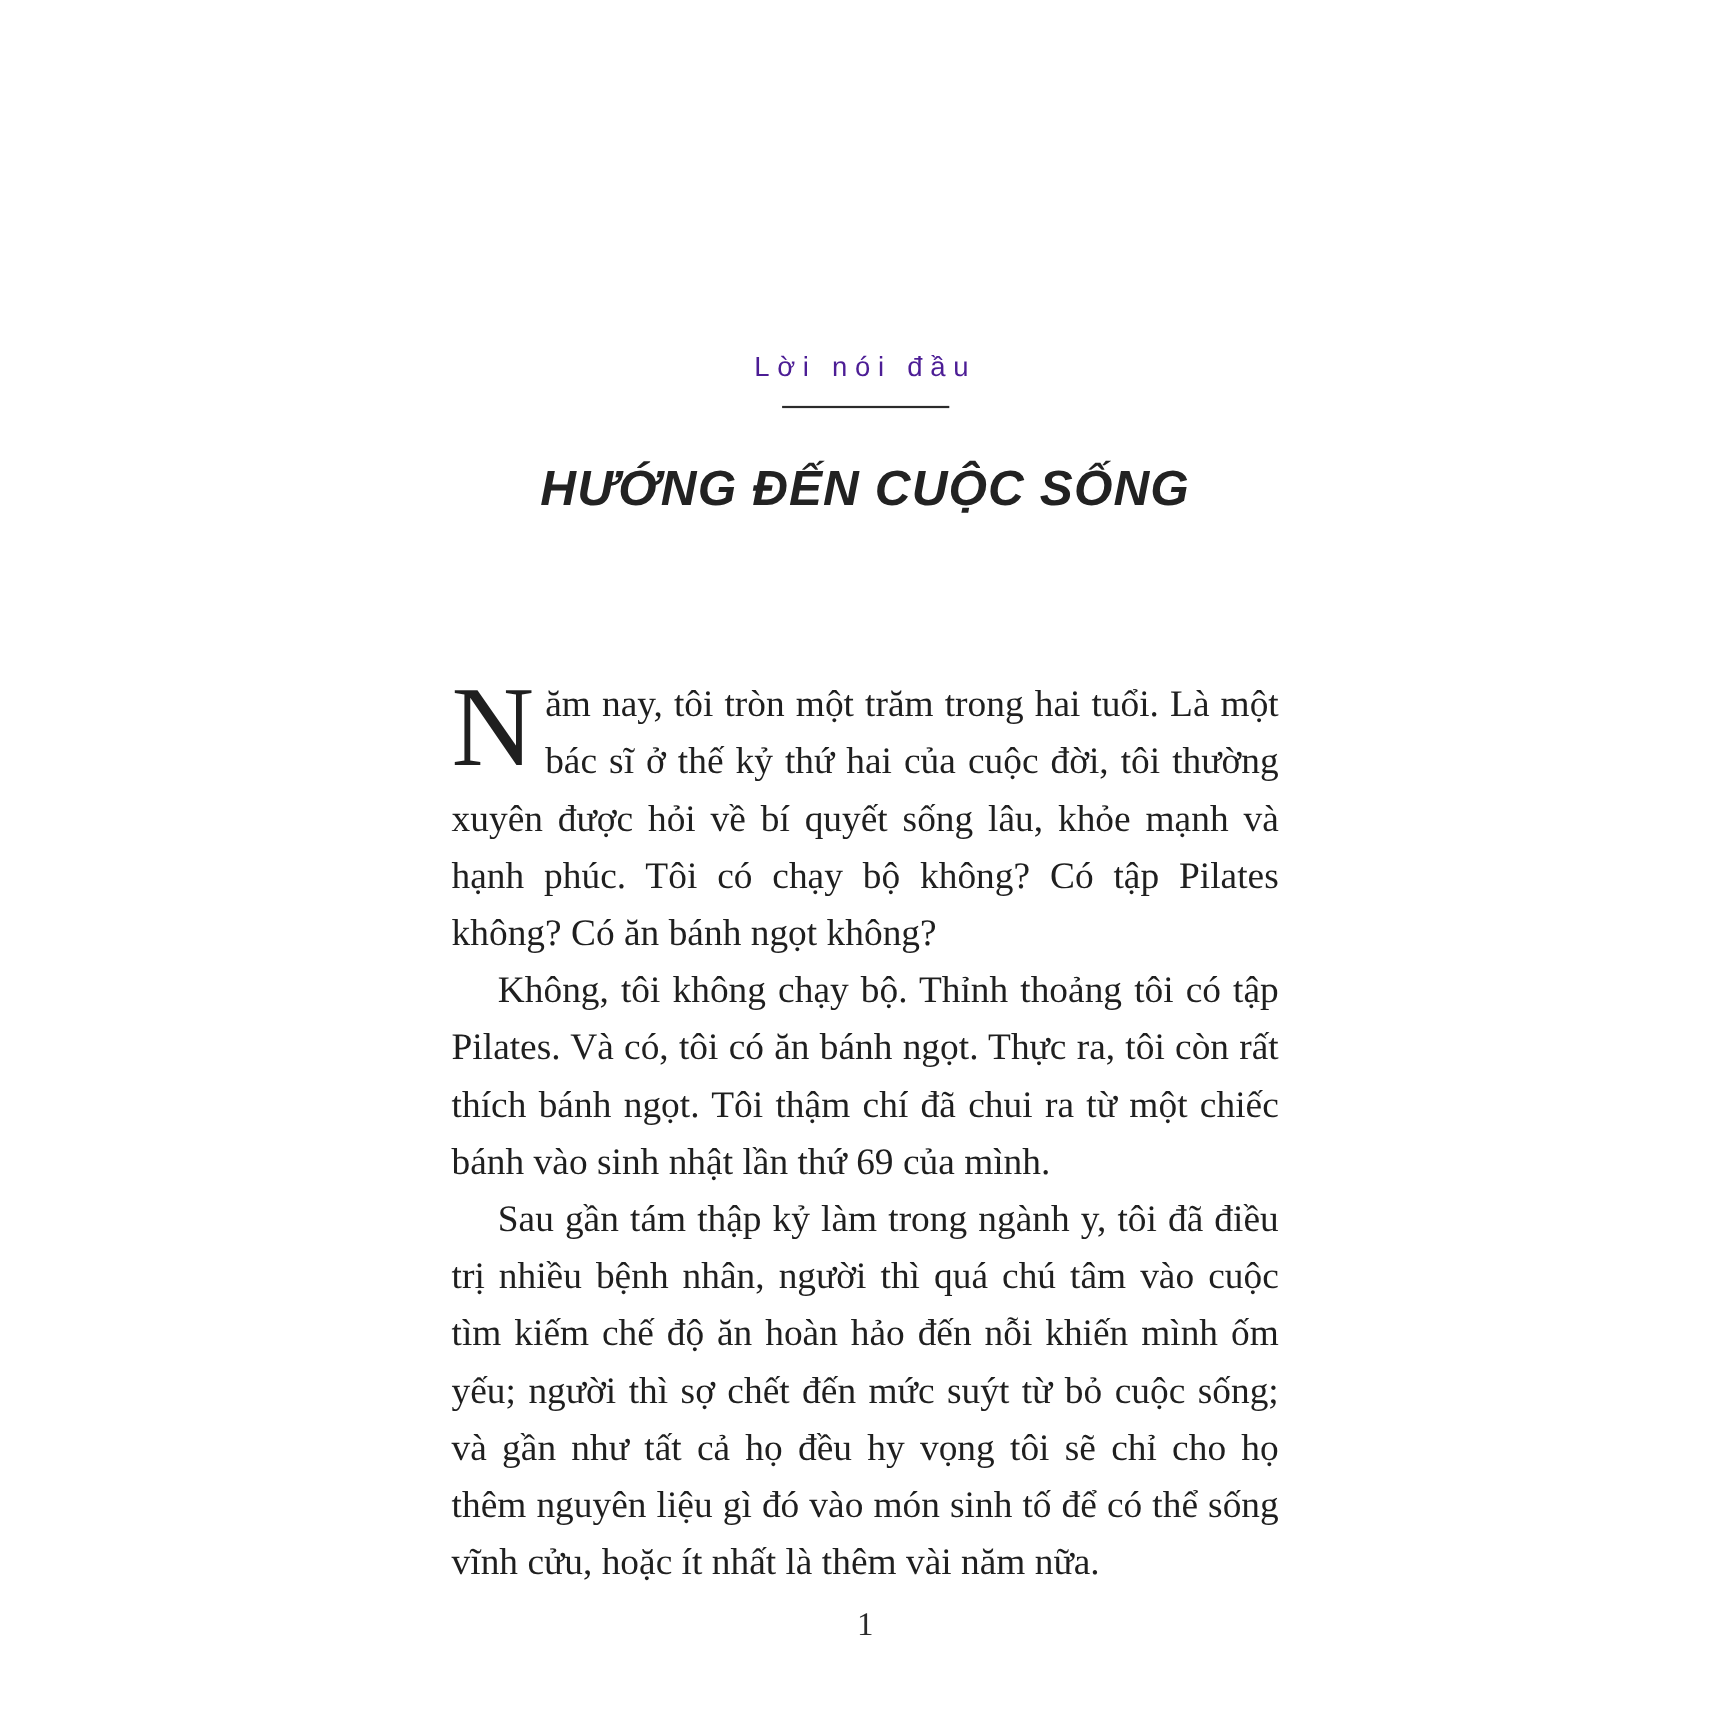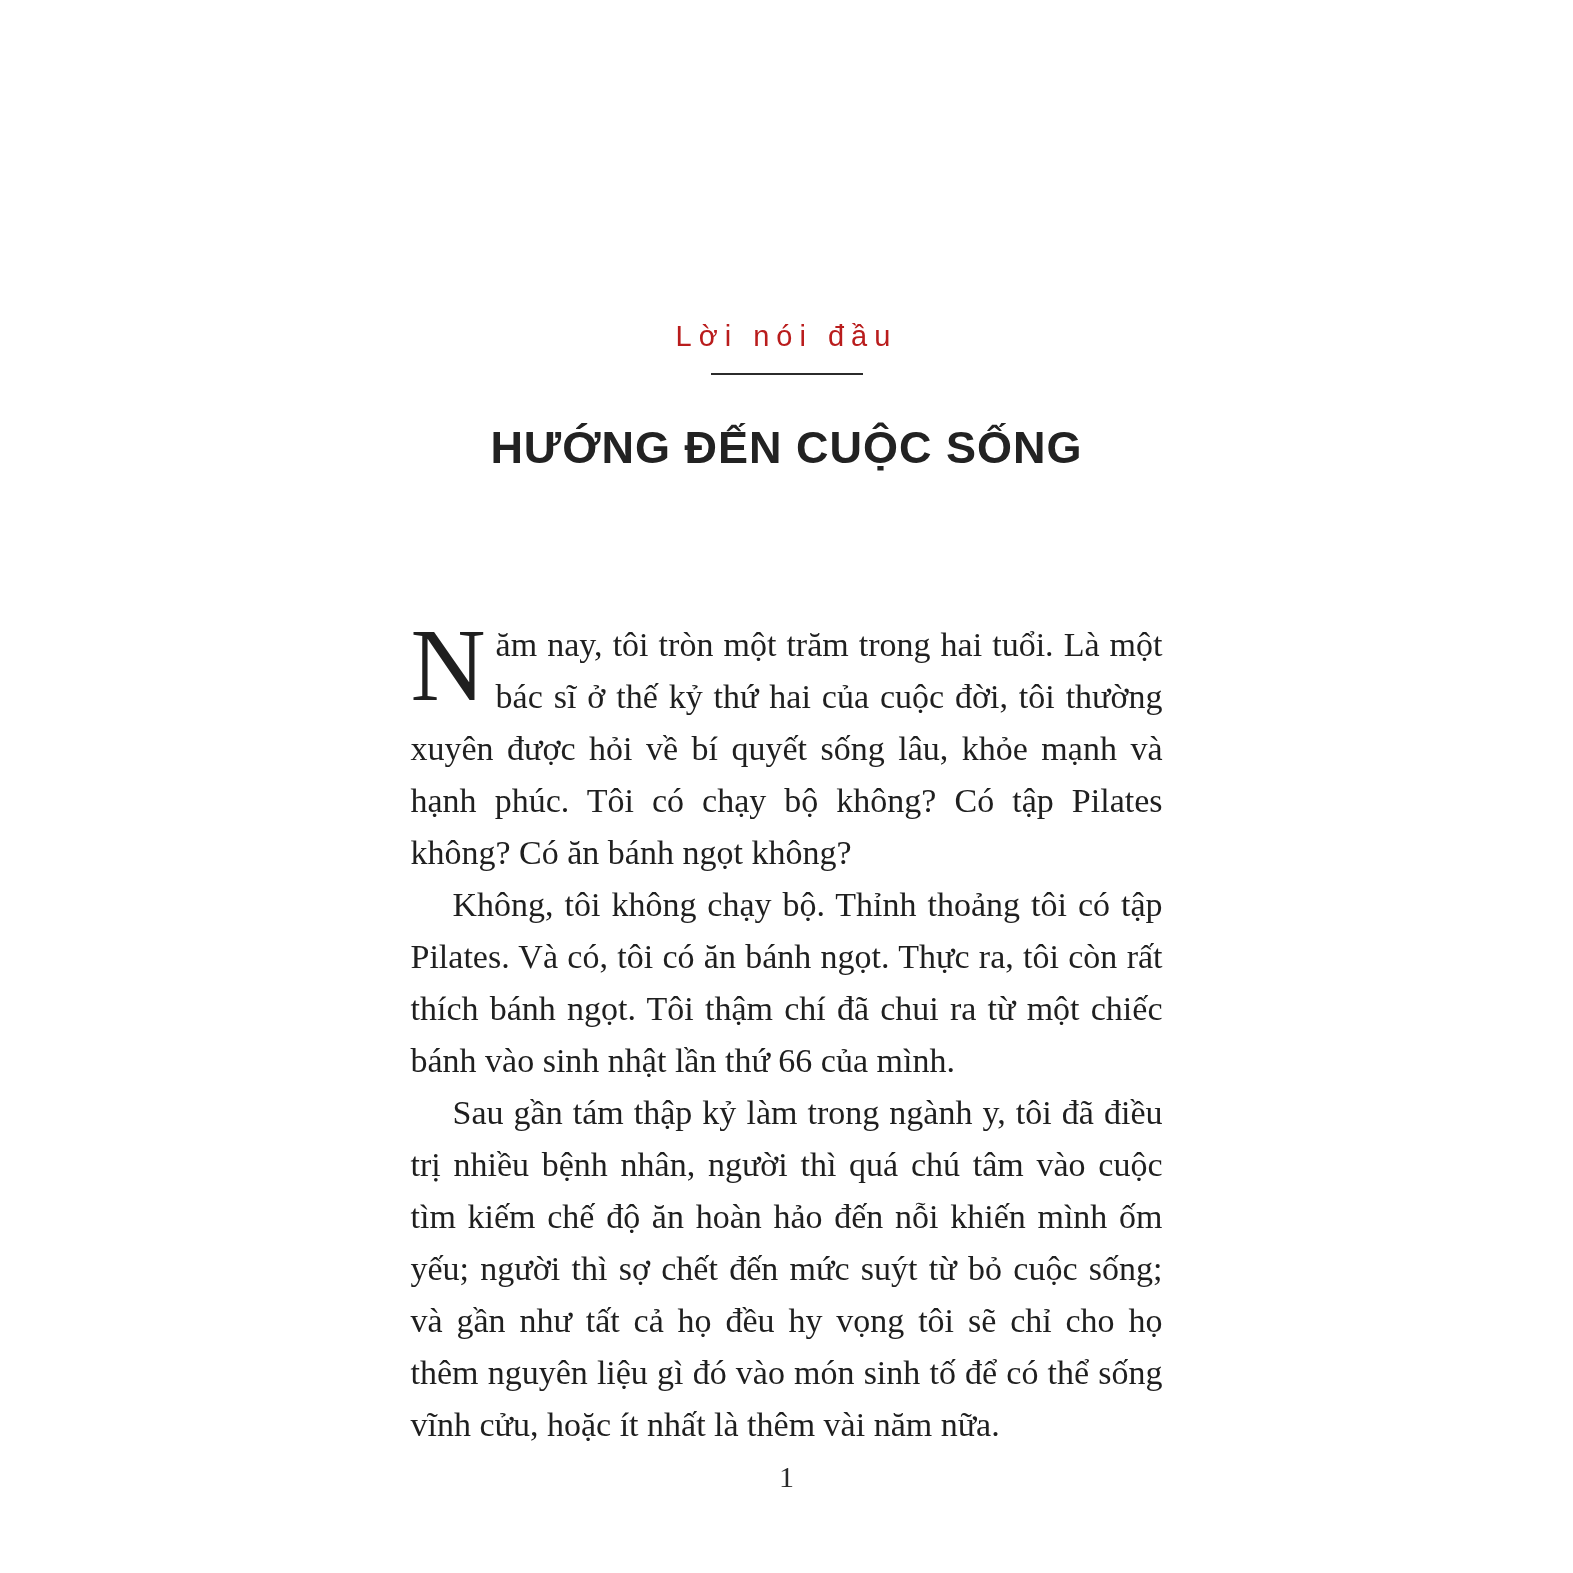--- a/index.html
+++ b/index.html
@@ -13,42 +13,43 @@
     position: relative;
     overflow: hidden;
   }
   .page {
     width: 752px;
     margin: 0 auto;
     padding-top: 322px;
   }
   .preface-label {
     font-family: "Liberation Sans", sans-serif;
-    font-size: 29px;
+    font-size: 25px;
     font-weight: 400;
     letter-spacing: 7px;
-    color: #b91c1c;
+    color: #4c1d95;
     text-align: center;
     line-height: 1;
   }
   .divider {
     width: 152px;
     height: 2px;
     background: #2b2b2b;
     margin: 22px auto 0 auto;
   }
   .title {
     font-family: "Liberation Sans", sans-serif;
     font-size: 45px;
     font-weight: 700;
     letter-spacing: 1px;
     color: #222222;
     text-align: center;
     line-height: 1;
     margin: 50px 0 0 0;
+    font-style: italic;
   }
   .body-text {
     margin-top: 149px;
     font-family: "Liberation Serif", serif;
     font-size: 34px;
     line-height: 52px;
     color: #1f1f1f;
     text-align: justify;
   }
   .body-text p {
@@ -85,20 +86,20 @@
 
   <div class="preface-label">Lời nói đầu</div>
 
   <div class="divider"></div>
 
   <h1 class="title">HƯỚNG ĐẾN CUỘC SỐNG</h1>
 
   <div class="body-text">
     <p><span class="drop-cap">N</span><span>ăm nay, tôi tròn một trăm trong hai tuổi. Là một bác sĩ ở thế kỷ thứ hai của cuộc đời, tôi thường xuyên được hỏi về bí quyết sống lâu, khỏe mạnh và hạnh phúc. Tôi có chạy bộ không? Có tập Pilates không? Có ăn bánh ngọt không?</span></p>
 
-    <p class="indent">Không, tôi không chạy bộ. Thỉnh thoảng tôi có tập Pilates. Và có, tôi có ăn bánh ngọt. Thực ra, tôi còn rất thích bánh ngọt. Tôi thậm chí đã chui ra từ một chiếc bánh vào sinh nhật lần thứ 66 của mình.</p>
+    <p class="indent">Không, tôi không chạy bộ. Thỉnh thoảng tôi có tập Pilates. Và có, tôi có ăn bánh ngọt. Thực ra, tôi còn rất thích bánh ngọt. Tôi thậm chí đã chui ra từ một chiếc bánh vào sinh nhật lần thứ 69 của mình.</p>
 
     <p class="indent">Sau gần tám thập kỷ làm trong ngành y, tôi đã điều trị nhiều bệnh nhân, người thì quá chú tâm vào cuộc tìm kiếm chế độ ăn hoàn hảo đến nỗi khiến mình ốm yếu; người thì sợ chết đến mức suýt từ bỏ cuộc sống; và gần như tất cả họ đều hy vọng tôi sẽ chỉ cho họ thêm nguyên liệu gì đó vào món sinh tố để có thể sống vĩnh cửu, hoặc ít nhất là thêm vài năm nữa.</p>
   </div>
 
 </div>
 
 <div class="page-number">1</div>
 
 </body></html>

